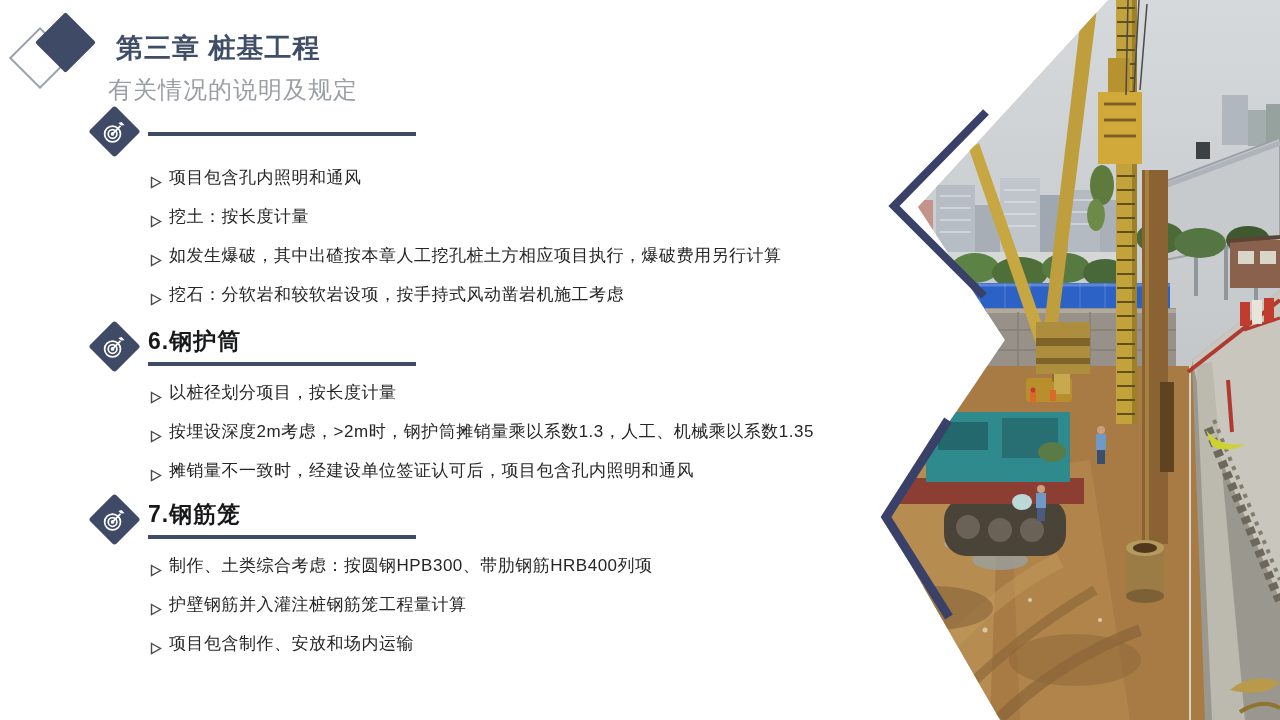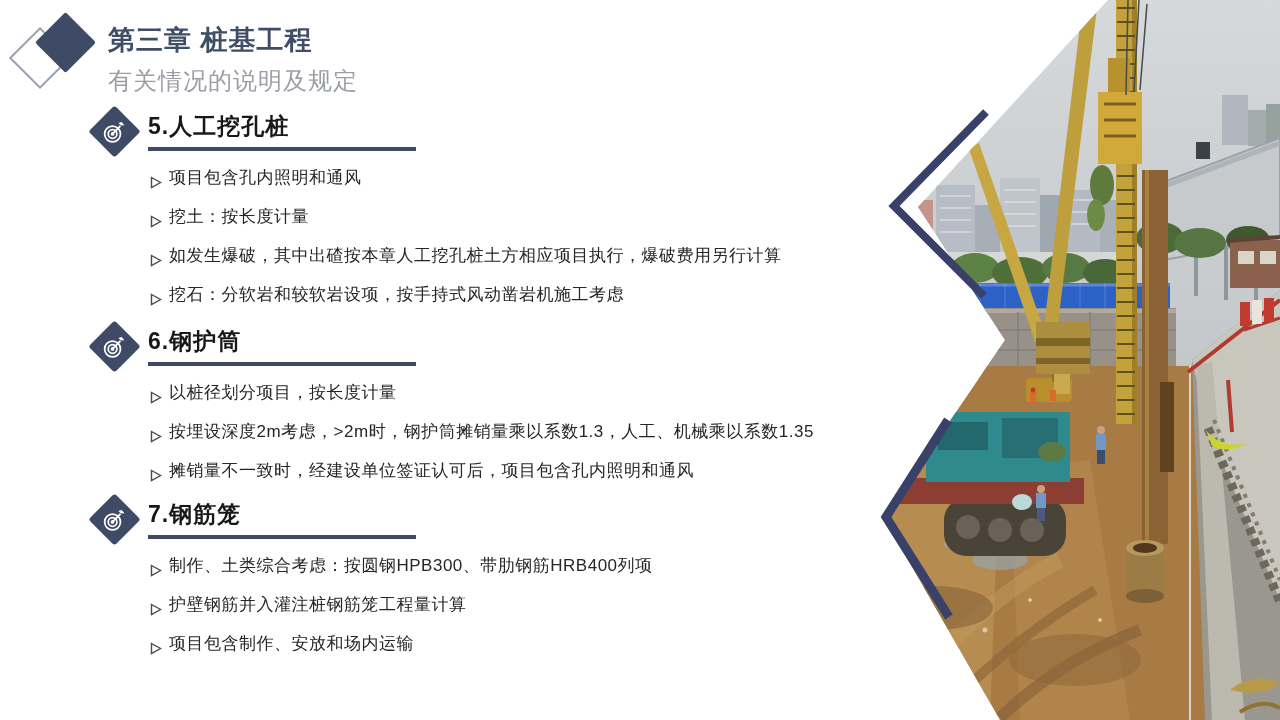--- a/index.html
+++ b/index.html
@@ -7,21 +7,21 @@
     position:relative;width:1280px;height:720px;background:#ffffff;
     overflow:hidden;font-family:"Liberation Sans","DejaVu Sans",sans-serif;
   }
   
   .logo{position:absolute;left:0;top:0;width:110px;height:100px;}
   .logo-outline{position:absolute;left:18px;top:36px;width:40px;height:40px;
     border:2px solid #9aa0ad;transform:rotate(45deg);background:#fff;}
   .logo-filled{position:absolute;left:44px;top:21px;width:43px;height:43px;
     background:#3e4a66;transform:rotate(45deg);border-radius:2px;}
   .header-text{position:absolute;left:108px;top:22px;}
-  .page-title{margin:0;font-size:27px;font-weight:bold;color:#3f4e66;letter-spacing:1px;}
+  .page-title{margin:8px;font-size:27px;font-weight:bold;color:#3f4e66;letter-spacing:1px;}
   .page-subtitle{margin:7px 0 0 0;font-size:24px;color:#9a9ea6;letter-spacing:1px;}
   
   .content{position:absolute;left:88px;top:102px;width:745px;z-index:2;}
   .topic{margin:0;}
   .topic-head{display:flex;align-items:center;gap:15px;height:58px;}
   .sec-diamond{width:37px;height:37px;background:#3e4a66;transform:rotate(45deg);
     border-radius:3px;flex:none;display:flex;align-items:center;justify-content:center;
     margin-left:8px;}
   .sec-diamond svg{transform:rotate(-45deg);}
   .head-text h2{margin:0;font-size:23px;font-weight:bold;color:#17181a;letter-spacing:1px;}
@@ -317,21 +317,20 @@
             <g fill="none" stroke="#ffffff" stroke-width="1.6">
               <circle cx="10.2" cy="13.6" r="7.3"></circle>
                 <circle cx="10.2" cy="13.6" r="4"></circle>
             </g>
             <circle cx="10.2" cy="13.6" r="1.7" fill="#ffffff"></circle>
             <line x1="10.2" y1="13.6" x2="17.5" y2="6.2" stroke="#ffffff" stroke-width="1.7"></line>
             <polygon points="15.6,3.4 18.0,5.8 21.2,5.6 18.6,2.6" fill="#ffffff"></polygon>
           </svg>
         </div>
         <div class="head-text">
-          <h2>5.人工挖孔桩</h2>
           <div class="rule"></div>
         </div>
       </div>
       <ul class="bullets">
         <li>
           <svg class="marker" width="12" height="13" viewBox="0 0 12 13">
               <polygon points="1.5,1.5 10.5,6.5 1.5,11.5" fill="none" stroke="#4a4a4a" stroke-width="1.4"></polygon>
             </svg>
           <span>项目包含孔内照明和通风</span>
           </li>

